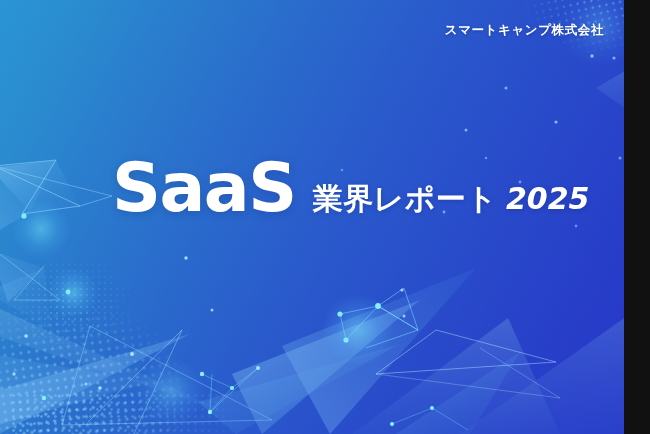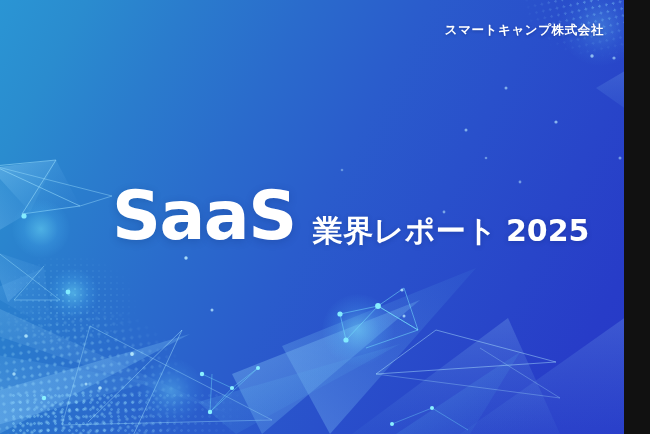--- a/index.html
+++ b/index.html
@@ -96,23 +96,23 @@
     font-size: 12.5px;
     font-weight: bold;
     letter-spacing: 0.6px;
     text-shadow: 0 1px 3px rgba(12,40,110,0.45);
     white-space: nowrap;
   }
 
   #title-block {
     position: absolute;
     left: 112px;
-    top: 184px;
+    top: 152px;
     display: flex;
-    align-items: flex-start;
+    align-items: flex-end;
   }
   #logo-lockup {
     display: flex;
     flex-direction: column;
     align-items: center;
   }
   #logo-saas {
     color: #ffffff;
     font-family: "DejaVu Sans", sans-serif;
     font-size: 68px;
@@ -137,20 +137,21 @@
     letter-spacing: 0.4px;
     white-space: nowrap;
     margin-left: 17px;
     margin-top: 27px;
     text-shadow: 0 1px 5px rgba(10,35,100,0.3);
   }
   #report-year {
     font-family: "DejaVu Sans", sans-serif;
     font-weight: bold;
     letter-spacing: 0px;
+    font-style: italic;
   }
 </style>
 </head>
 <body>
 
 <div id="cover">
 
   <div class="dots" id="dots-topright"></div>
   <div class="dots" id="dots-midleft"></div>
   <div class="dots" id="dots-bottomleft"></div>

